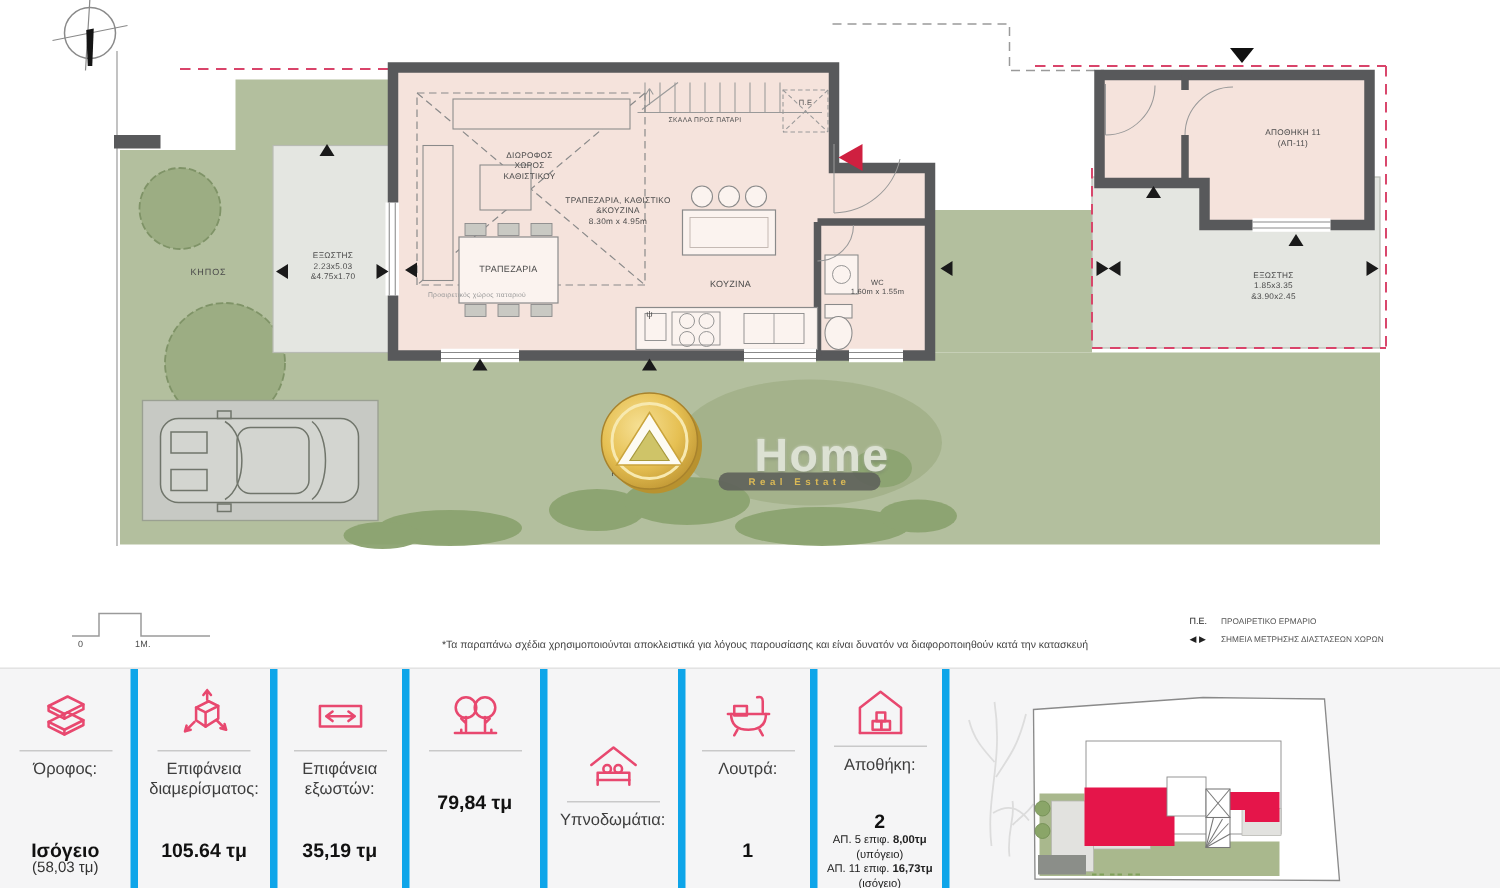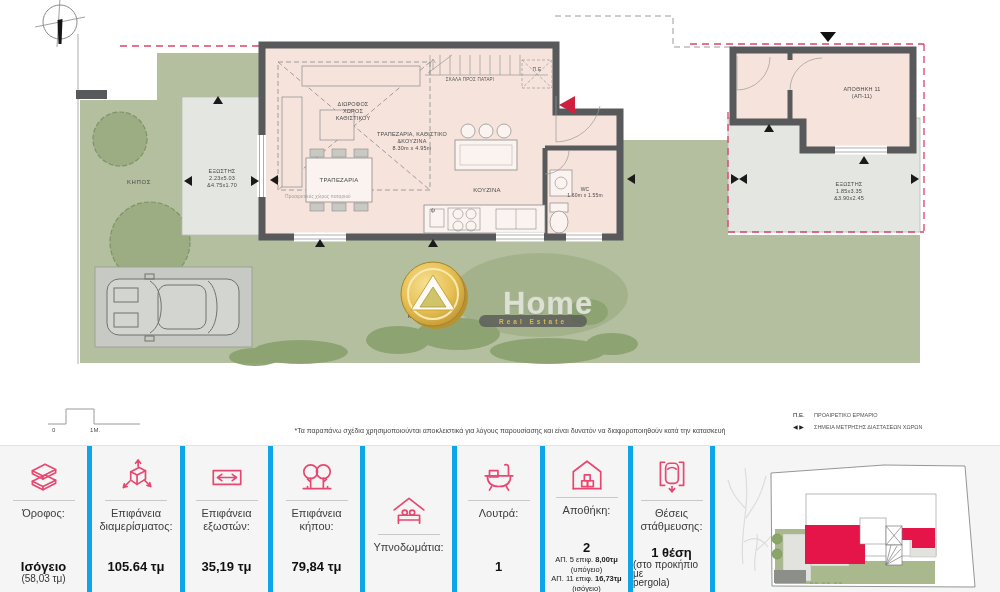--- a/index.html
+++ b/index.html
@@ -358,21 +358,20 @@
     <div class="stat" style="flex:0 0 92px;">
       <div class="icon">
         <svg width="38" height="38" viewBox="0 0 36 36" fill="none" stroke="#e8486f" stroke-width="1.6" stroke-linecap="round" stroke-linejoin="round">
           <circle cx="12" cy="13" r="6.5"></circle>
             <circle cx="24" cy="13" r="6.5"></circle>
           <path d="M12,19 L12,28 M12,23 l-3,-3 M24,19 L24,28 M24,23 l3,-3"></path>
           <path d="M5,29 L31,29 M9,29 v-2 M28,29 v-2"></path>
         </svg>
       </div>
       <div class="rule"></div>
-      <div class="lab">Επιφάνεια κήπου:</div>
       <div class="val">79,84 τμ</div>
     </div>
 
     <div class="stat" style="flex:0 0 92px;justify-content:flex-end;">
       <div class="icon">
         <svg width="38" height="38" viewBox="0 0 36 36" fill="none" stroke="#e8486f" stroke-width="1.6" stroke-linecap="round" stroke-linejoin="round">
           <path d="M4,17 L18,6 L32,17"></path>
           <circle cx="14" cy="19.5" r="2.4"></circle>
             <circle cx="21" cy="19.5" r="2.4"></circle>
           <rect x="8" y="22" width="20" height="4.5"></rect>
@@ -411,36 +410,20 @@
       </div>
       <div class="rule"></div>
       <div class="lab">Αποθήκη:</div>
       <div class="val" style="margin-top:6px;">2</div>
       <div class="dline"><span>ΑΠ. 5 επιφ. </span><b>8,00τμ</b></div>
       <div class="dline"><span>(υπόγειο)</span></div>
       <div class="dline"><span>ΑΠ. 11 επιφ. </span><b>16,73τμ</b></div>
       <div class="dline"><span>(ισόγειο)</span></div>
     </div>
 
-    <div class="stat" style="flex:0 0 82px;">
-      <div class="icon">
-        <svg width="38" height="38" viewBox="0 0 36 36" fill="none" stroke="#e8486f" stroke-width="1.6" stroke-linecap="round" stroke-linejoin="round">
-          <path d="M7,4 V26 M7,4 H11 M7,26 H11 M29,4 V26 M29,4 H25 M29,26 H25"></path>
-          <rect x="12" y="5" width="12" height="19" rx="4"></rect>
-          <path d="M14,10.5 C16,8.5 20,8.5 22,10.5"></path>
-          <path d="M18,27 V32 M18,32 l-2.5,-3 M18,32 l2.5,-3"></path>
-        </svg>
-      </div>
-      <div class="rule"></div>
-      <div class="lab">Θέσεις
-στάθμευσης:</div>
-      <div class="val" style="margin-top:6px;">1 θέση</div>
-      <div class="note">(στο προκήπιο με
-pergola)</div>
-    </div>
 
     <div class="keyplan">
       <svg width="297" height="147" viewBox="0 0 297 147">
         <g stroke="#d8d8d8" stroke-width="1.2" fill="none" opacity="0.85">
           <path d="M28,118 C24,85 36,62 30,22 M30,62 C21,52 16,46 13,34 M31,72 C41,57 46,50 51,30 M29,96 C39,90 46,92 53,101"></path>
           <path d="M40,125 C38,108 44,100 42,88 M42,104 C48,98 52,96 56,90"></path>
         </g>
         <polygon points="56,27 169,19 250,20 260,141 57,140" fill="#ffffff" stroke="#8a8a8a" stroke-width="0.9"></polygon>
         <rect x="91" y="48" width="130" height="62" fill="none" stroke="#8a8a8a" stroke-width="0.6"></rect>
         <path d="M60,83 L90,83 L90,115 L220,115 L220,138 L60,138 Z" fill="#a9b88d"></path>

